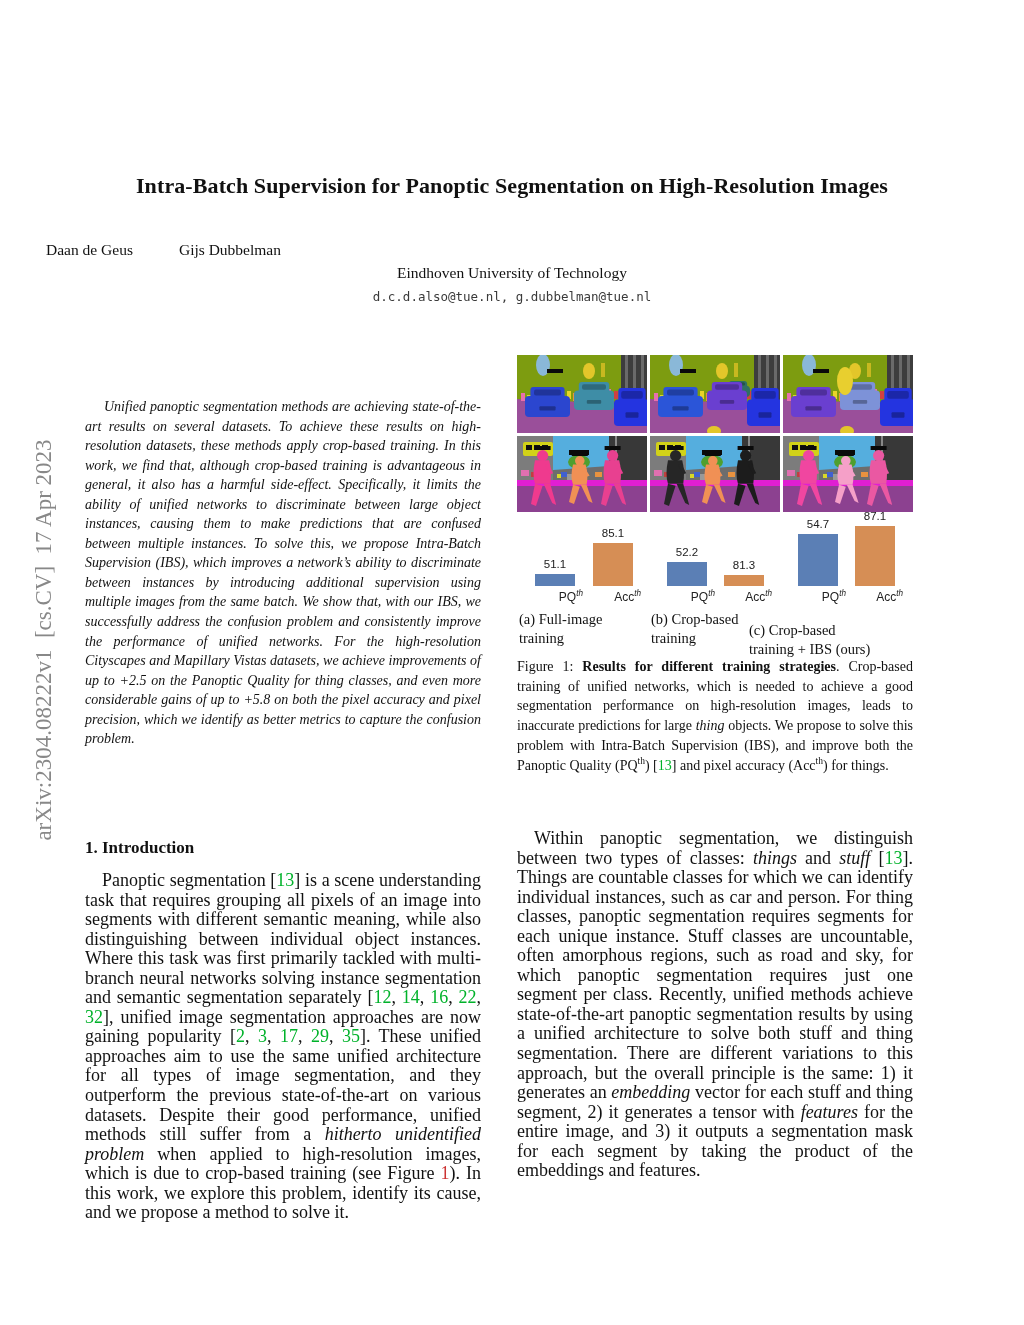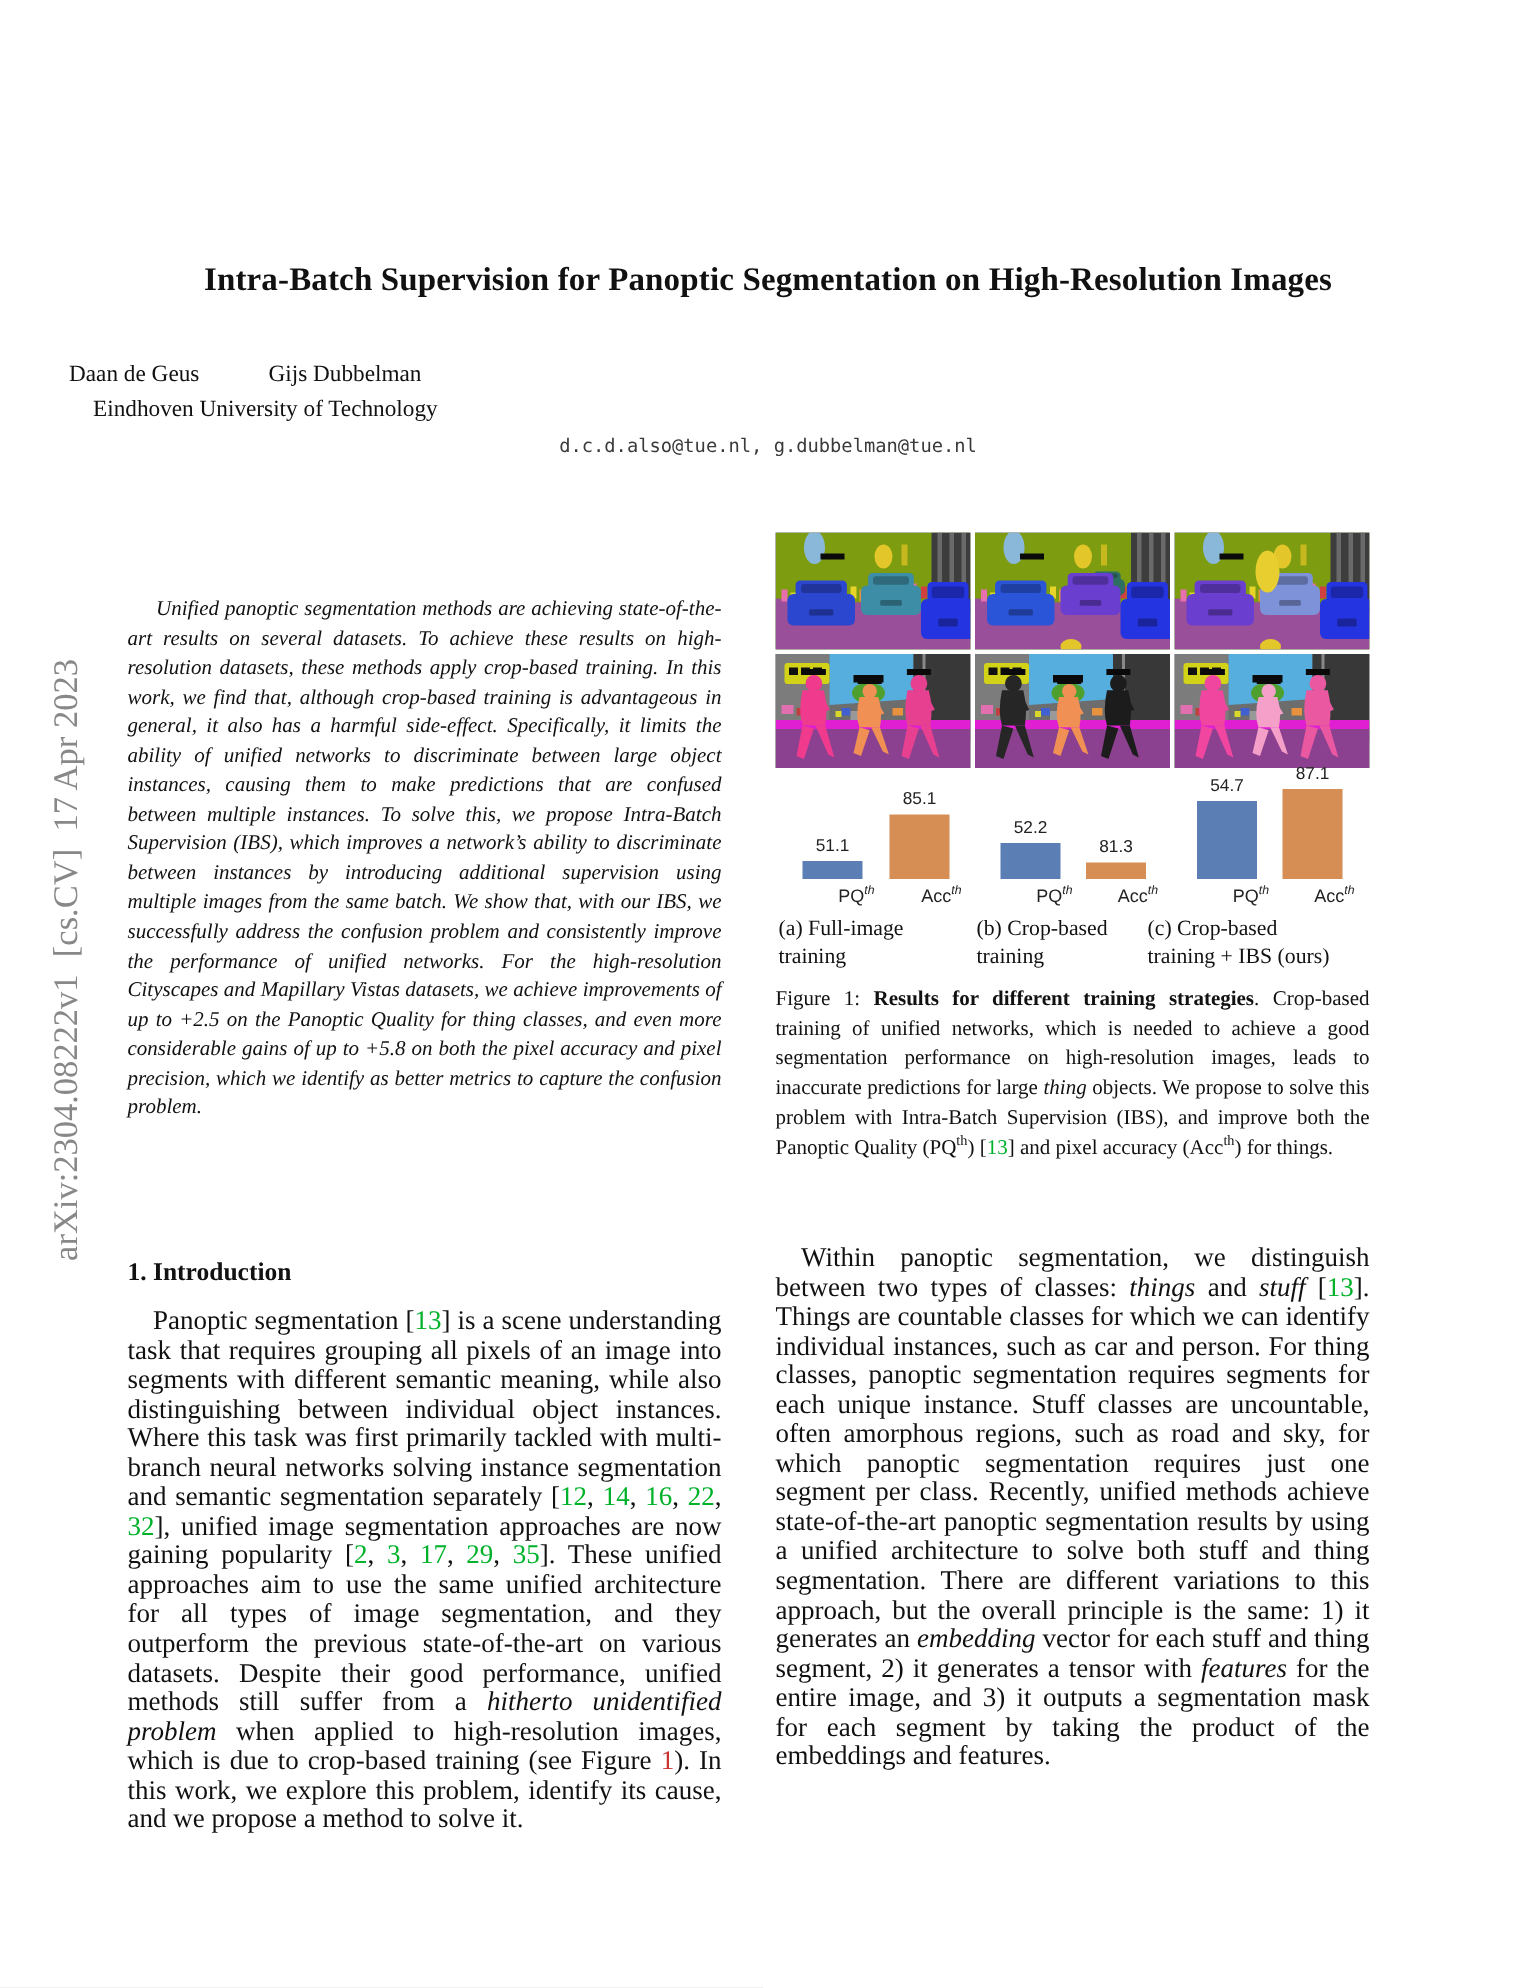--- a/index.html
+++ b/index.html
@@ -6,21 +6,21 @@
   .page{
     position:relative;width:1024px;height:1325px;background:#ffffff;
     margin:0 auto;overflow:hidden;
     font-family:"Liberation Serif",serif;color:#111;
   }
   
   .title{position:absolute;left:62px;top:173px;width:900px;text-align:center;
     font-size:22px;font-weight:bold;letter-spacing:.1px;}
   .authors{position:absolute;left:46px;top:241px;width:900px;font-size:15.5px;}
   .authors .gap{display:inline-block;width:46px;}
-  .affiliation{position:absolute;left:62px;top:264px;width:900px;font-size:15.5px;}
+  .affiliation{position:absolute;left:62px;top:264px;width:900px;text-align:center;font-size:15.5px;}
   .emails{position:absolute;left:62px;top:289px;width:900px;text-align:center;
     font-family:"DejaVu Sans Mono",monospace;font-size:12.5px;color:#3a3a3a;}
   
   .stamp{position:absolute;left:44px;top:640px;transform:translate(-50%,-50%) rotate(-90deg);
     white-space:pre;font-size:23px;color:#888;font-family:"Liberation Serif",serif;}
   
   .colL{left:85px;width:396px;}
   .colR{left:517px;width:396px;}
   .abs-h{position:absolute;top:355px;text-align:center;font-size:16.5px;font-weight:bold;}
   .abs-b{position:absolute;top:397px;font-style:italic;font-size:14px;line-height:19.55px;
@@ -358,21 +358,21 @@
     </div>
   <div class="chart-caps colR" id="chartcaps">
       <div class="ccap" style="left: 2px; width: 136px;">
         <div>(a) Full-image</div>
         <div>training</div>
       </div>
       <div class="ccap" style="left: 134px; width: 136px;">
         <div>(b) Crop-based</div>
         <div>training</div>
       </div>
-      <div class="ccap" style="left: 248px; width: 148px;">
+      <div class="ccap" style="left: 232px; width: 148px; margin-top: 11px;">
         <div>(c) Crop-based</div>
         <div>training + IBS (ours)</div>
       </div>
     </div>
   <div class="figcap colR"><span>Figure 1:  </span><span class="bd">Results for different training strategies</span><span>. Crop-based training of unified networks, which is needed to achieve a good segmentation performance on high-resolution images, leads to inaccurate predictions for large </span><span class="it">thing</span><span> objects. We propose to solve this problem with Intra-Batch Supervision (IBS), and improve both the Panoptic Quality (PQ</span><span class="sup">th</span><span>) [</span><span class="cite">13</span><span>] and pixel accuracy (Acc</span><span class="sup">th</span><span>) for things.</span></div>
 
   <div class="p1 body-p colR"><span>Within panoptic segmentation, we distinguish between two types of classes: </span><span class="it">things</span><span> and </span><span class="it">stuff</span><span> [</span><span class="cite">13</span><span>]. Things are countable classes for which we can identify individual instances, such as car and person. For thing classes, panoptic segmentation requires segments for each unique instance. Stuff classes are uncountable, often amorphous regions, such as road and sky, for which panoptic segmentation requires just one segment per class. Recently, unified methods achieve state-of-the-art panoptic segmentation results by using a unified architecture to solve both stuff and thing segmentation. There are different variations to this approach, but the overall principle is the same: 1) it generates an </span><span class="it">embedding</span><span> vector for each stuff and thing segment, 2) it generates a tensor with </span><span class="it">features</span><span> for the entire image, and 3) it outputs a segmentation mask for each segment by taking the product of the embeddings and features.</span></div>
 
 </div>
 

